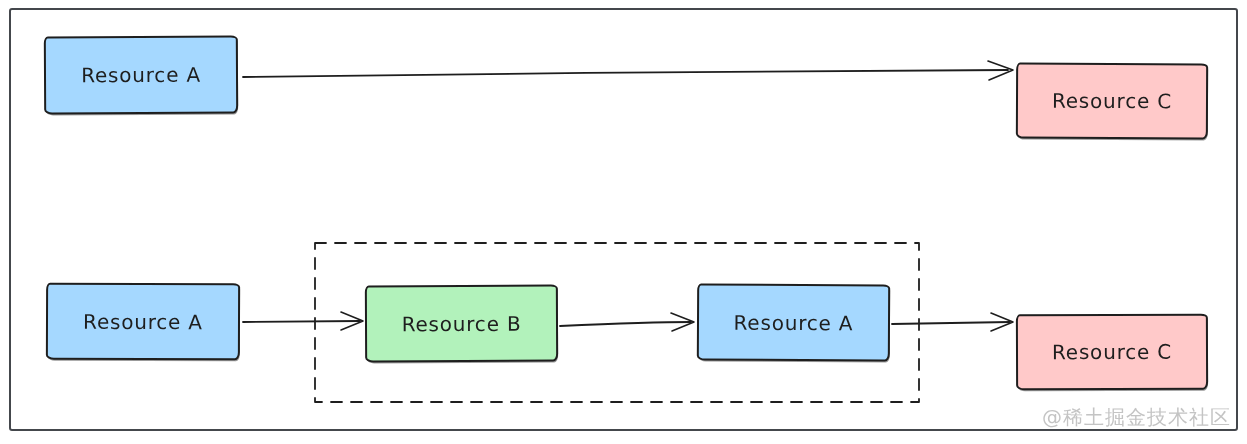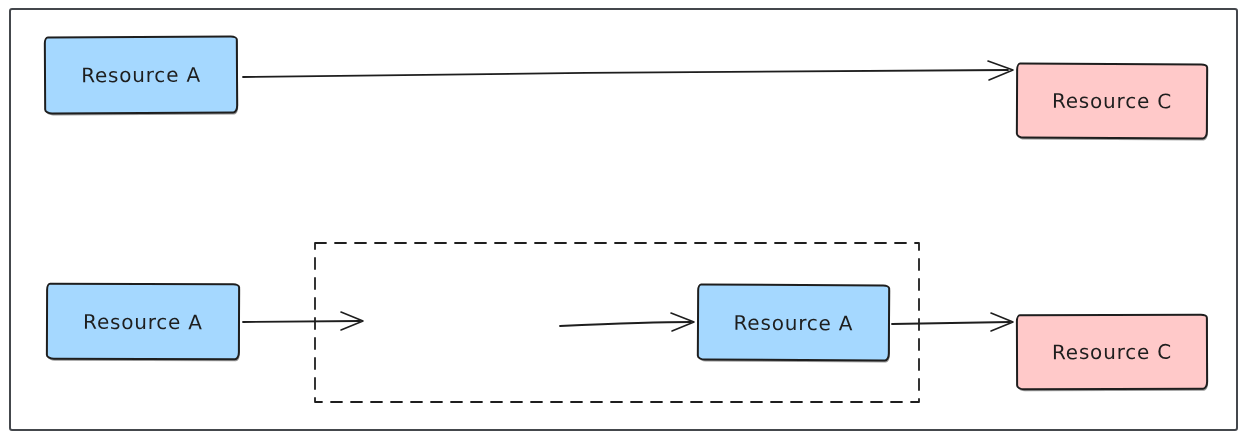--- a/index.html
+++ b/index.html
@@ -87,23 +87,27 @@
   </div>
 
   <div class="node node-pink node-top-c">
     <span>Resource C</span>
   </div>
 
   <div class="node node-blue node-bottom-a">
     <span>Resource A</span>
   </div>
 
+  <div class="node node-green node-b">
+    <span>Resource B</span>
+  </div>
 
   <div class="node node-blue node-inner-a">
     <span>Resource A</span>
   </div>
 
   <div class="node node-pink node-bottom-c">
     <span>Resource C</span>
   </div>
 
+  <div class="watermark">@稀土掘金技术社区</div>
 
 </div>
 
 </body></html>

